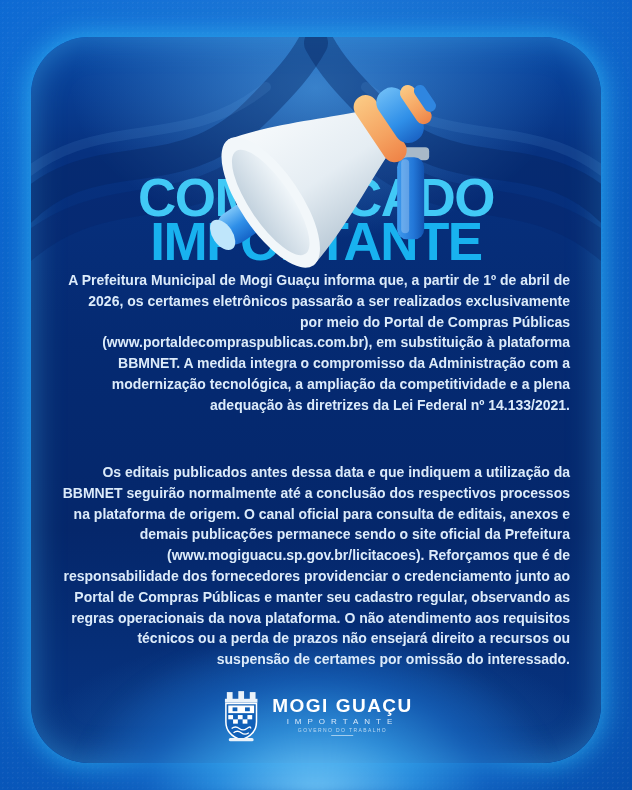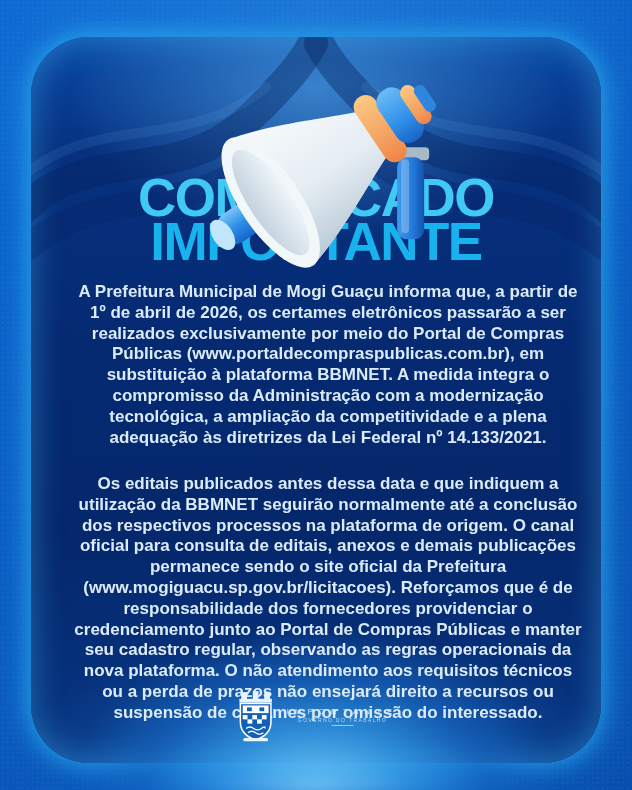--- a/index.html
+++ b/index.html
@@ -44,22 +44,22 @@
     filter:blur(7px);
   }
   .megaphone{position:absolute;left:166px;top:4px;width:300px;height:240px;z-index:4;pointer-events:none;}
   .title{
     position:absolute;left:0;right:0;top:139px;text-align:center;z-index:3;
     font-weight:bold;letter-spacing:-1.5px;
   }
   .title .t1,.title .t2{font-size:53px;line-height:44px;}
   .para{
     position:absolute;left:50%;transform:translateX(-50%);
-    width:508px;margin:12px;text-align:center;z-index:3;
-    font-size:17px;line-height:20.8px;font-weight:bold;
+    width:508px;margin:0;text-align:right;z-index:3;
+    font-size:14px;line-height:20.8px;font-weight:bold;
   }
   .para1{top:233px;}
   .para2{top:425px;}
   .logo{
     position:absolute;left:50%;bottom:21px;transform:translateX(-50%);
     display:flex;align-items:center;gap:9px;z-index:5;
   }
   .crest{width:44px;height:52px;flex:0 0 auto;}
   .logo-text{text-align:center;color:#ffffff;}
   .logo-org{font-size:19px;font-weight:bold;letter-spacing:1.5px;line-height:20px;}
@@ -165,20 +165,21 @@
         <rect x="29.5" y="26" width="5" height="4.5" fill="#ffffff"></rect>
         <rect x="14.5" y="30.5" width="5" height="4.5" fill="#ffffff"></rect>
         <rect x="24.5" y="30.5" width="5" height="4.5" fill="#ffffff"></rect>
 
         <path d="M13,40 q4,-3 8,0 t8,0 t4,0" fill="none" stroke="#ffffff" stroke-width="1.4"></path>
         <path d="M15,44.5 q4,-3 8,0 t8,0" fill="none" stroke="#ffffff" stroke-width="1.4"></path>
 
         <rect x="10" y="50" width="26" height="3.5" rx="1.7" fill="#eaf2fa"></rect>
       </svg>
       <div class="logo-text">
+        <div class="logo-org">MOGI GUAÇU</div>
         <div class="logo-sub">IMPORTANTE</div>
         <div class="logo-tag">GOVERNO DO TRABALHO</div>
         <div class="logo-rule"></div>
       </div>
     </div>
 
   </div>
 </div>
 
 </body></html>

